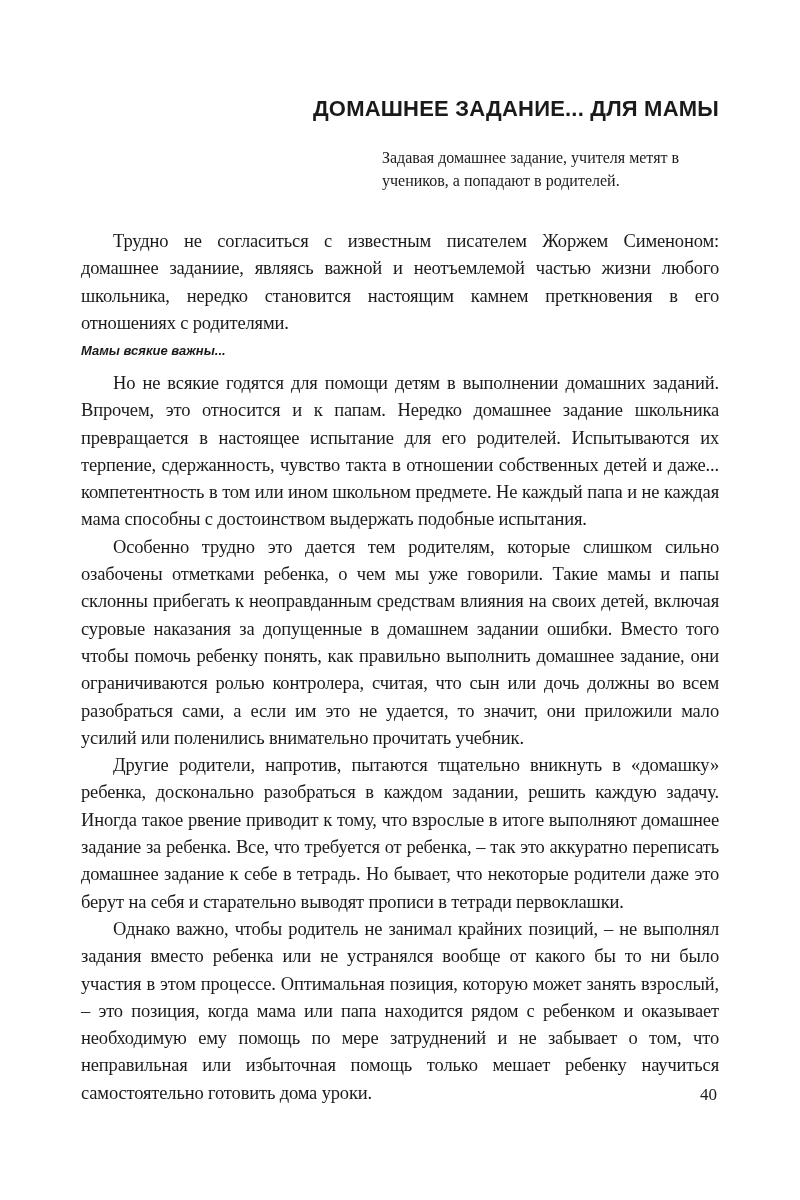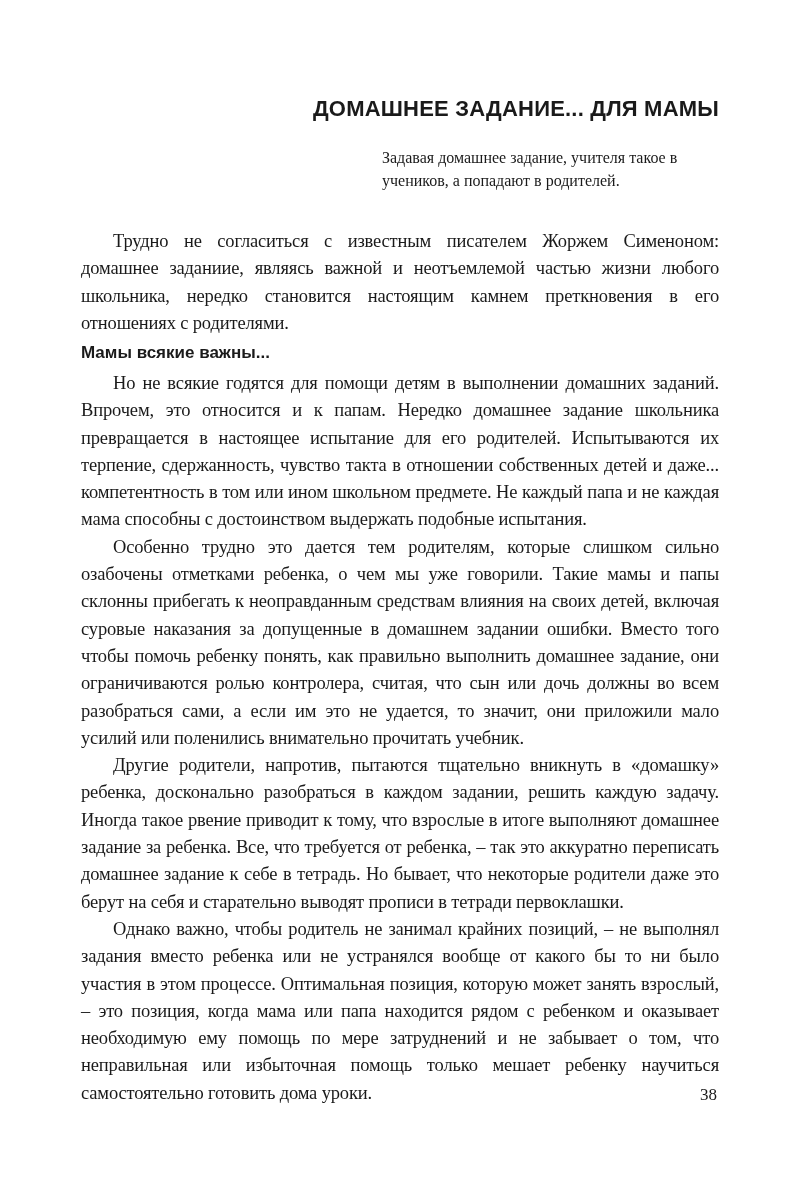--- a/index.html
+++ b/index.html
@@ -15,43 +15,43 @@
     font-family: "Liberation Serif", serif; font-size: 16px; line-height: 23px;
   }
   .epigraph .author { font-style: italic; margin-top: 3px; }
   .body-text {
     font-family: "Liberation Serif", serif; font-size: 18.5px; line-height: 27.3px;
     text-align: justify; margin: 0; text-indent: 32px; letter-spacing: -0.15px;
   }
   .p1 { position: absolute; left: 0; top: 228px; width: 638px; }
   .subhead {
     position: absolute; left: 0; top: 343px;
-    font-family: "Liberation Sans", sans-serif; font-weight: bold; font-size: 17px;
+    font-family: "Liberation Sans", sans-serif; font-weight: bold; font-style: italic; font-size: 13px;
   }
   .section { position: absolute; left: 0; top: 370px; width: 638px; }
   .page-number {
     position: absolute; left: 700px; top: 1085px;
     font-family: "Liberation Serif", serif; font-size: 17px;
   }
 </style>
 </head>
 <body>
 
 <div class="page">
   <h1 class="title" style="margin:0;">ДОМАШНЕЕ ЗАДАНИЕ... ДЛЯ МАМЫ</h1>
 
   <div class="epigraph">
-    <div>Задавая домашнее задание, учителя такое в учеников, а попадают в родителей.</div>
+    <div>Задавая домашнее задание, учителя метят в учеников, а попадают в родителей.</div>
   </div>
 
   <p class="body-text p1">Трудно не согласиться с известным писателем Жоржем Сименоном: домашнее заданиие, являясь важной и неотъемлемой частью жизни любого школьника, нередко становится настоящим камнем преткновения в его отношениях с родителями.</p>
 
   <h2 class="subhead" style="margin:0;">Мамы всякие важны...</h2>
 
   <div class="section">
     <p class="body-text">Но не всякие годятся для помощи детям в выполнении домашних заданий. Впрочем, это относится и к папам. Нередко домашнее задание школьника превращается в настоящее испытание для его родителей. Испытываются их терпение, сдержанность, чувство такта в отношении собственных детей и даже... компетентность в том или ином школьном предмете. Не каждый папа и не каждая мама способны с достоинством выдержать подобные испытания.</p>
     <p class="body-text">Особенно трудно это дается тем родителям, которые слишком сильно озабочены отметками ребенка, о чем мы уже говорили. Такие мамы и папы склонны прибегать к неоправданным средствам влияния на своих детей, включая суровые наказания за допущенные в домашнем задании ошибки. Вместо того чтобы помочь ребенку понять, как правильно выполнить домашнее задание, они ограничиваются ролью контролера, считая, что сын или дочь должны во всем разобраться сами, а если им это не удается, то значит, они приложили мало усилий или поленились внимательно прочитать учебник.</p>
     <p class="body-text">Другие родители, напротив, пытаются тщательно вникнуть в «домашку» ребенка, досконально разобраться в каждом задании, решить каждую задачу. Иногда такое рвение приводит к тому, что взрослые в итоге выполняют домашнее задание за ребенка. Все, что требуется от ребенка, – так это аккуратно переписать домашнее задание к себе в тетрадь. Но бывает, что некоторые родители даже это берут на себя и старательно выводят прописи в тетради первоклашки.</p>
     <p class="body-text">Однако важно, чтобы родитель не занимал крайних позиций, – не выполнял задания вместо ребенка или не устранялся вообще от какого бы то ни было участия в этом процессе. Оптимальная позиция, которую может занять взрослый, – это позиция, когда мама или папа находится рядом с ребенком и оказывает необходимую ему помощь по мере затруднений и не забывает о том, что неправильная или избыточная помощь только мешает ребенку научиться самостоятельно готовить дома уроки.</p>
   </div>
 </div>
 
-<div class="page-number">38</div>
+<div class="page-number">40</div>
 
 </body></html>

